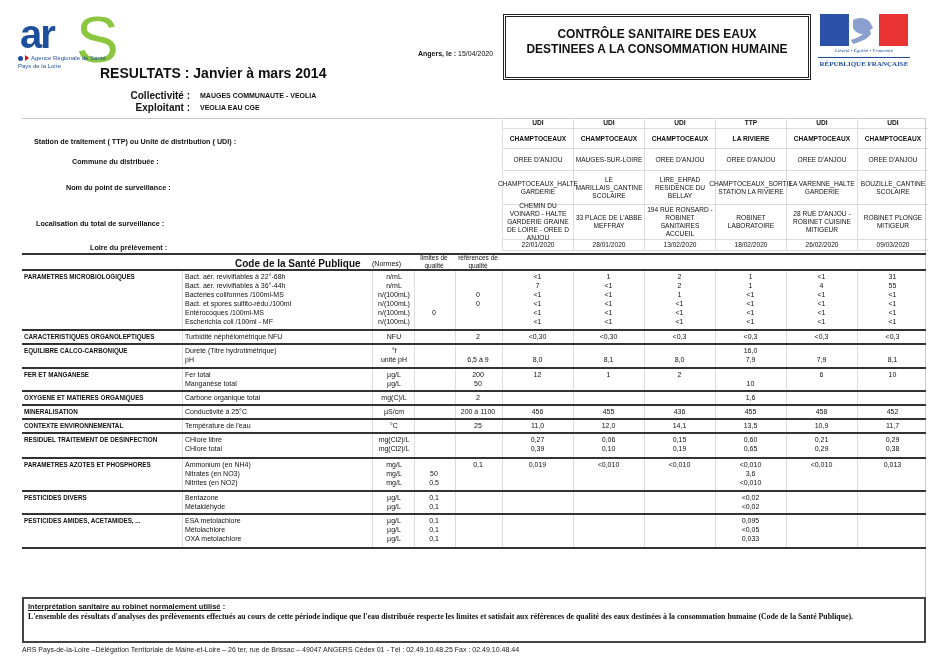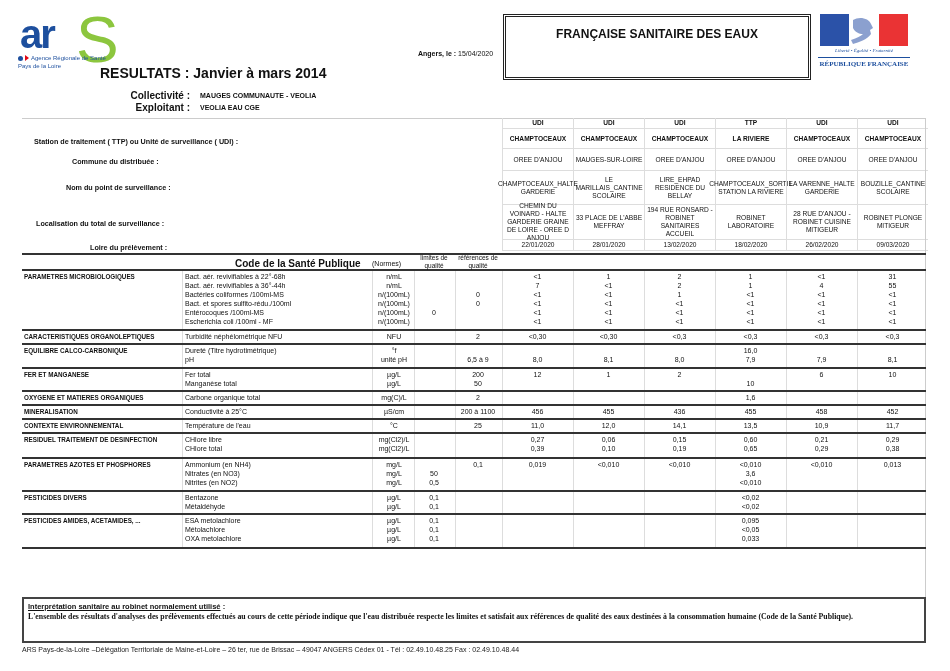--- a/index.html
+++ b/index.html
@@ -74,21 +74,22 @@
     <span>Pays de la Loire</span>
   </div>
 </div>
 
 <div class="abs date-line">
   <b>Angers, le :</b>
   <span>15/04/2020</span>
 </div>
 
 <div class="abs title-box">
-  <div>FRANÇAISE SANITAIRE DES EAUX</div>
+  <div>CONTRÔLE SANITAIRE DES EAUX</div>
+  <div>DESTINEES A LA CONSOMMATION HUMAINE</div>
 </div>
 
 <div class="abs marianne">
   <div class="flag">
     <div class="b"></div>
     <div class="w">
       <svg width="30" height="32" viewBox="0 0 30 32">
         <path d="M4 6 C10 2 20 4 22 10 L24 14 L21 16 L22 20 C18 26 10 28 4 30 L2 26 C8 24 12 22 14 20 C10 20 6 18 4 14 Z" fill="#2b52a8" opacity="0.55"></path>
       </svg>
     </div>
@@ -98,21 +99,21 @@
   <div class="rf">RÉPUBLIQUE FRANÇAISE</div>
 </div>
 
 <div class="abs resultats">RESULTATS : Janvier à mars 2014</div>
 <div class="abs coll-lbl">Collectivité :</div>
 <div class="abs coll-val">MAUGES COMMUNAUTE - VEOLIA</div>
 <div class="abs expl-lbl">Exploitant :</div>
 <div class="abs expl-val">VEOLIA EAU CGE</div>
 
 <div class="abs top-frame">
-  <div class="hdr-lbl" style="left:12px;top:18px;">Station de traitement ( TTP)  ou  Unité de surveillance ( UDI) :</div>
+  <div class="hdr-lbl" style="left:12px;top:18px;">Station de traitement ( TTP)  ou  Unité de distribution ( UDI) :</div>
   <div class="hdr-lbl" style="left:50px;top:38px;">Commune du distribuée :</div>
   <div class="hdr-lbl" style="left:44px;top:64px;text-align:right;">Nom du point de surveillance :</div>
   <div class="hdr-lbl" style="left:14px;top:100px;">Localisation du total de surveillance :</div>
   <div class="hdr-lbl" style="left:68px;top:124px;">Loire du prélèvement :</div>
 </div>
 
 <div class="abs cols" id="sample-cols">
     <div class="col" style="left: 0px; height: 133px;">
       <div class="cell b" style="top: 0px; height: 11px;">UDI</div>
       <div class="cell b" style="top: 11px; height: 20px;">CHAMPTOCEAUX</div>

